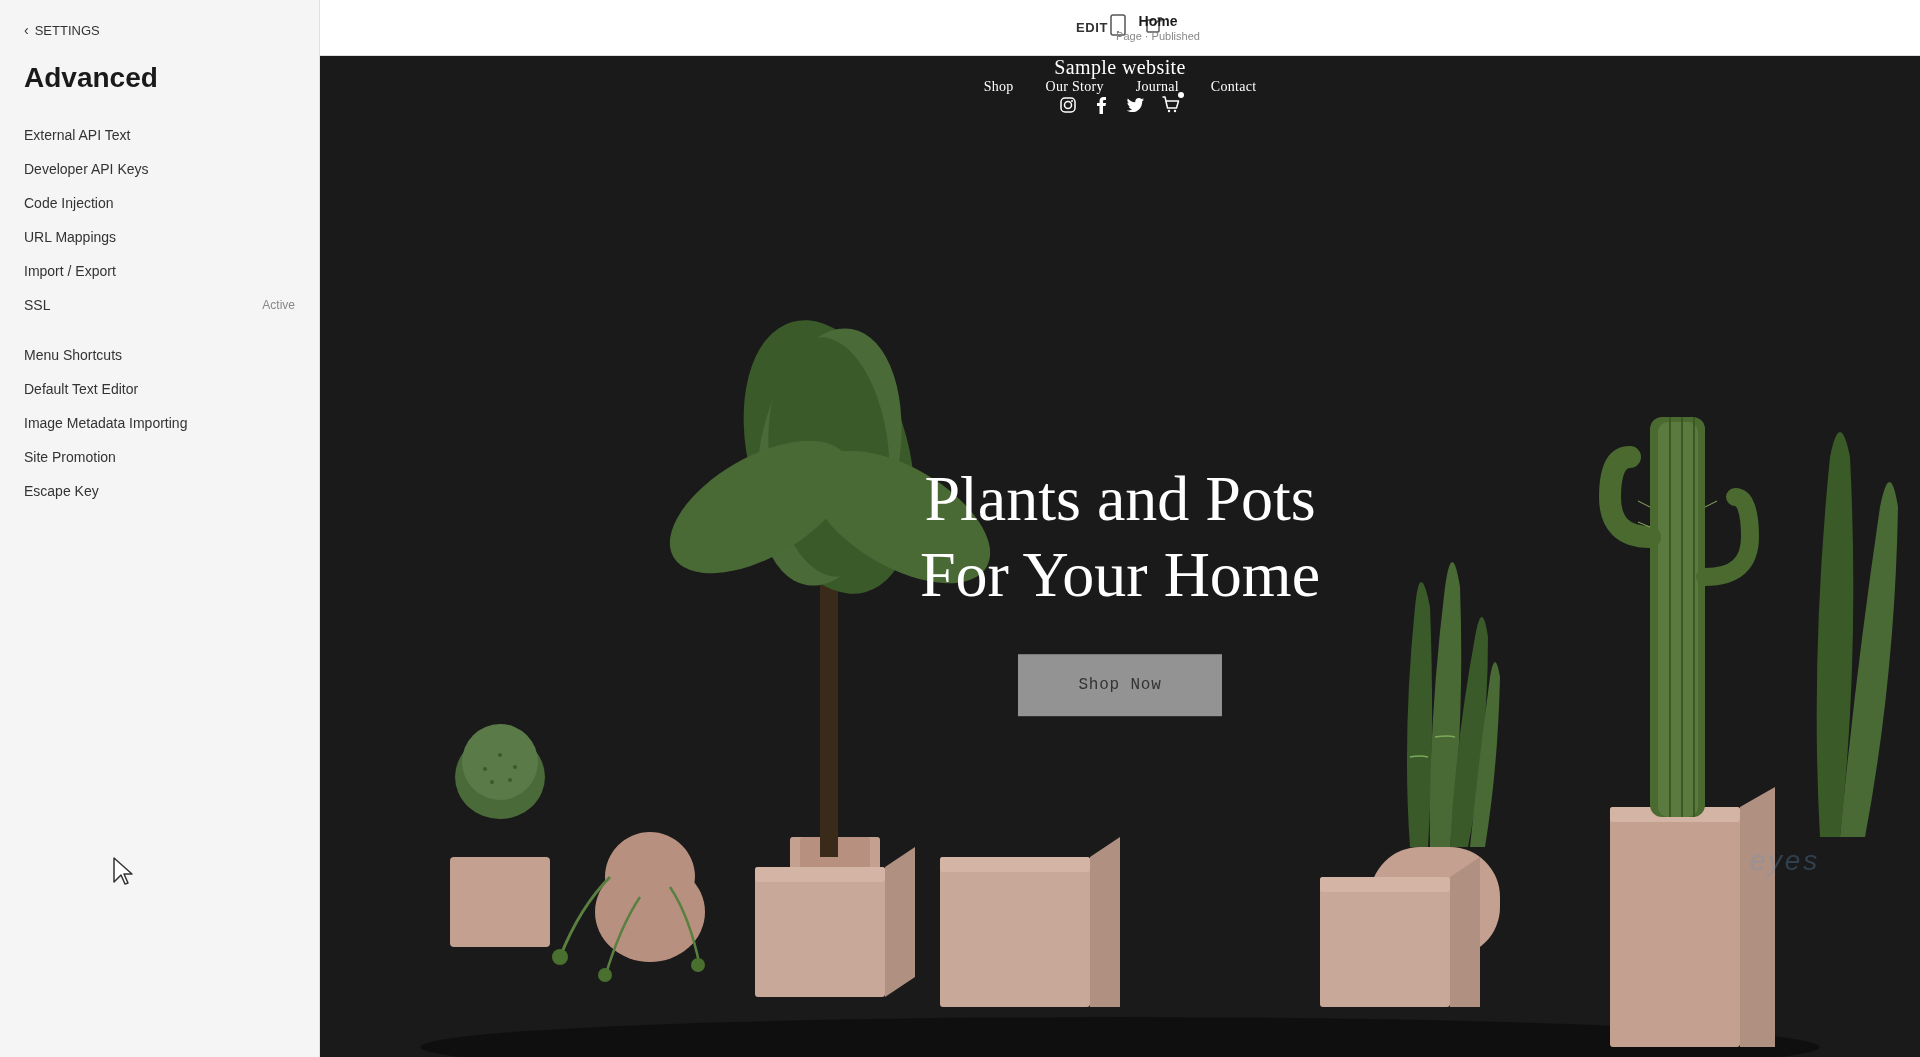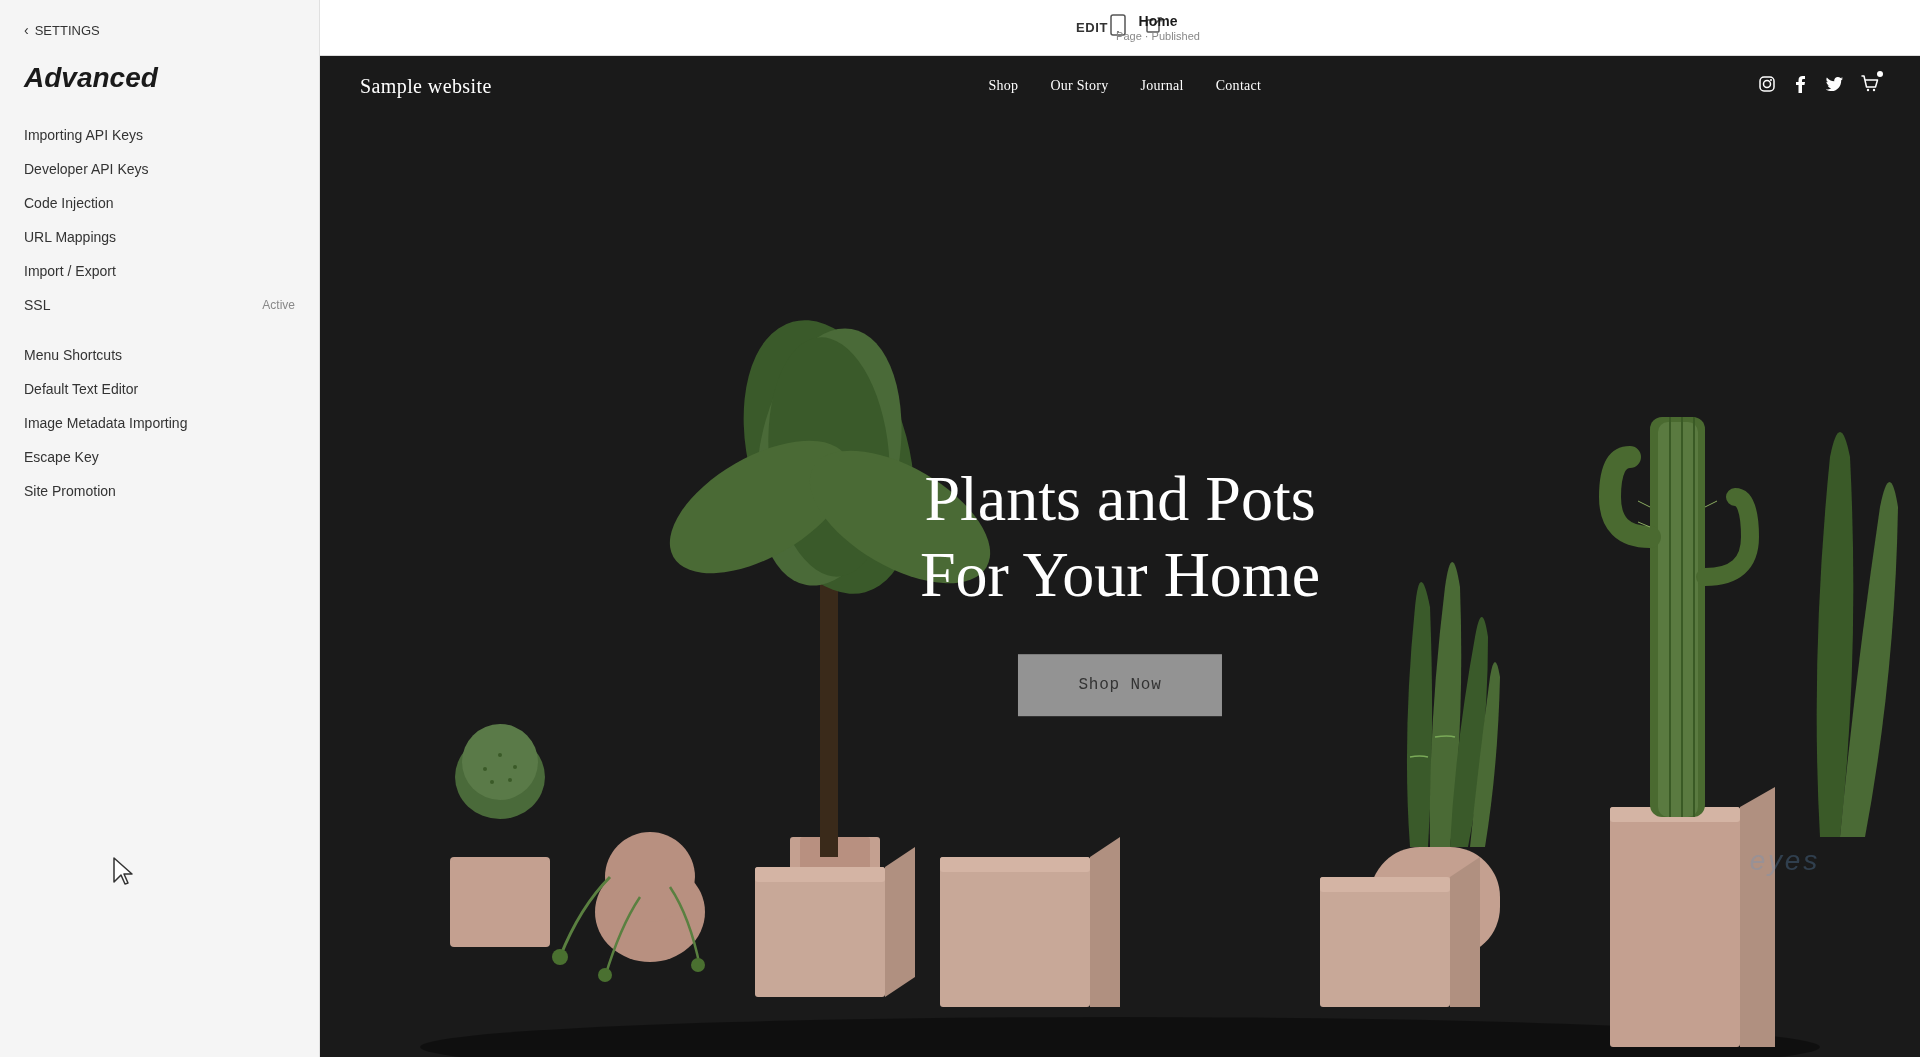--- a/index.html
+++ b/index.html
@@ -37,21 +37,20 @@
     .settings-back .back-arrow {
       font-size: 14px;
       color: #333;
     }
 
     .sidebar-title {
       font-size: 28px;
       font-weight: 600;
       color: #1a1a1a;
       padding: 8px 24px 24px;
-      font-style: italic;
     }
 
     .sidebar-nav {
       display: flex;
       flex-direction: column;
       padding: 0 0 16px;
     }
 
     .nav-item {
       display: flex;
@@ -153,20 +152,21 @@
       top: 0;
       left: 0;
       right: 0;
       height: 60px;
       display: flex;
       align-items: center;
       justify-content: space-between;
       padding: 0 40px;
       z-index: 10;
       background: transparent;
+      flex-direction: column;
     }
 
     .site-logo {
       font-size: 20px;
       color: #fff;
       font-family: Georgia, serif;
       letter-spacing: 0.02em;
     }
 
     .site-menu {
@@ -266,21 +266,21 @@
 
   <div class="settings-back">
     <span class="back-arrow">‹</span>
     <span>SETTINGS</span>
   </div>
 
   <h1 class="sidebar-title">Advanced</h1>
 
   <nav class="sidebar-nav">
     <a class="nav-item">
-      <span>Importing API Keys</span>
+      <span>External API Text</span>
     </a>
     <a class="nav-item">
       <span>Developer API Keys</span>
     </a>
     <a class="nav-item">
       <span>Code Injection</span>
     </a>
     <a class="nav-item">
       <span>URL Mappings</span>
     </a>
@@ -297,24 +297,24 @@
     <a class="nav-item">
       <span>Menu Shortcuts</span>
     </a>
     <a class="nav-item">
       <span>Default Text Editor</span>
     </a>
     <a class="nav-item">
       <span>Image Metadata Importing</span>
     </a>
     <a class="nav-item">
+      <span>Site Promotion</span>
+    </a>
+    <a class="nav-item">
       <span>Escape Key</span>
-    </a>
-    <a class="nav-item">
-      <span>Site Promotion</span>
     </a>
   </nav>
 
   <div class="cursor-icon">
     <svg width="32" height="36" viewBox="0 0 32 36" fill="none" xmlns="http://www.w3.org/2000/svg">
       <path d="M4 4L4 28L11 21L15 30L18 29L14 20L22 20Z" fill="white" stroke="#333" stroke-width="1.5" stroke-linejoin="round"></path>
     </svg>
   </div>
 </aside>
 

